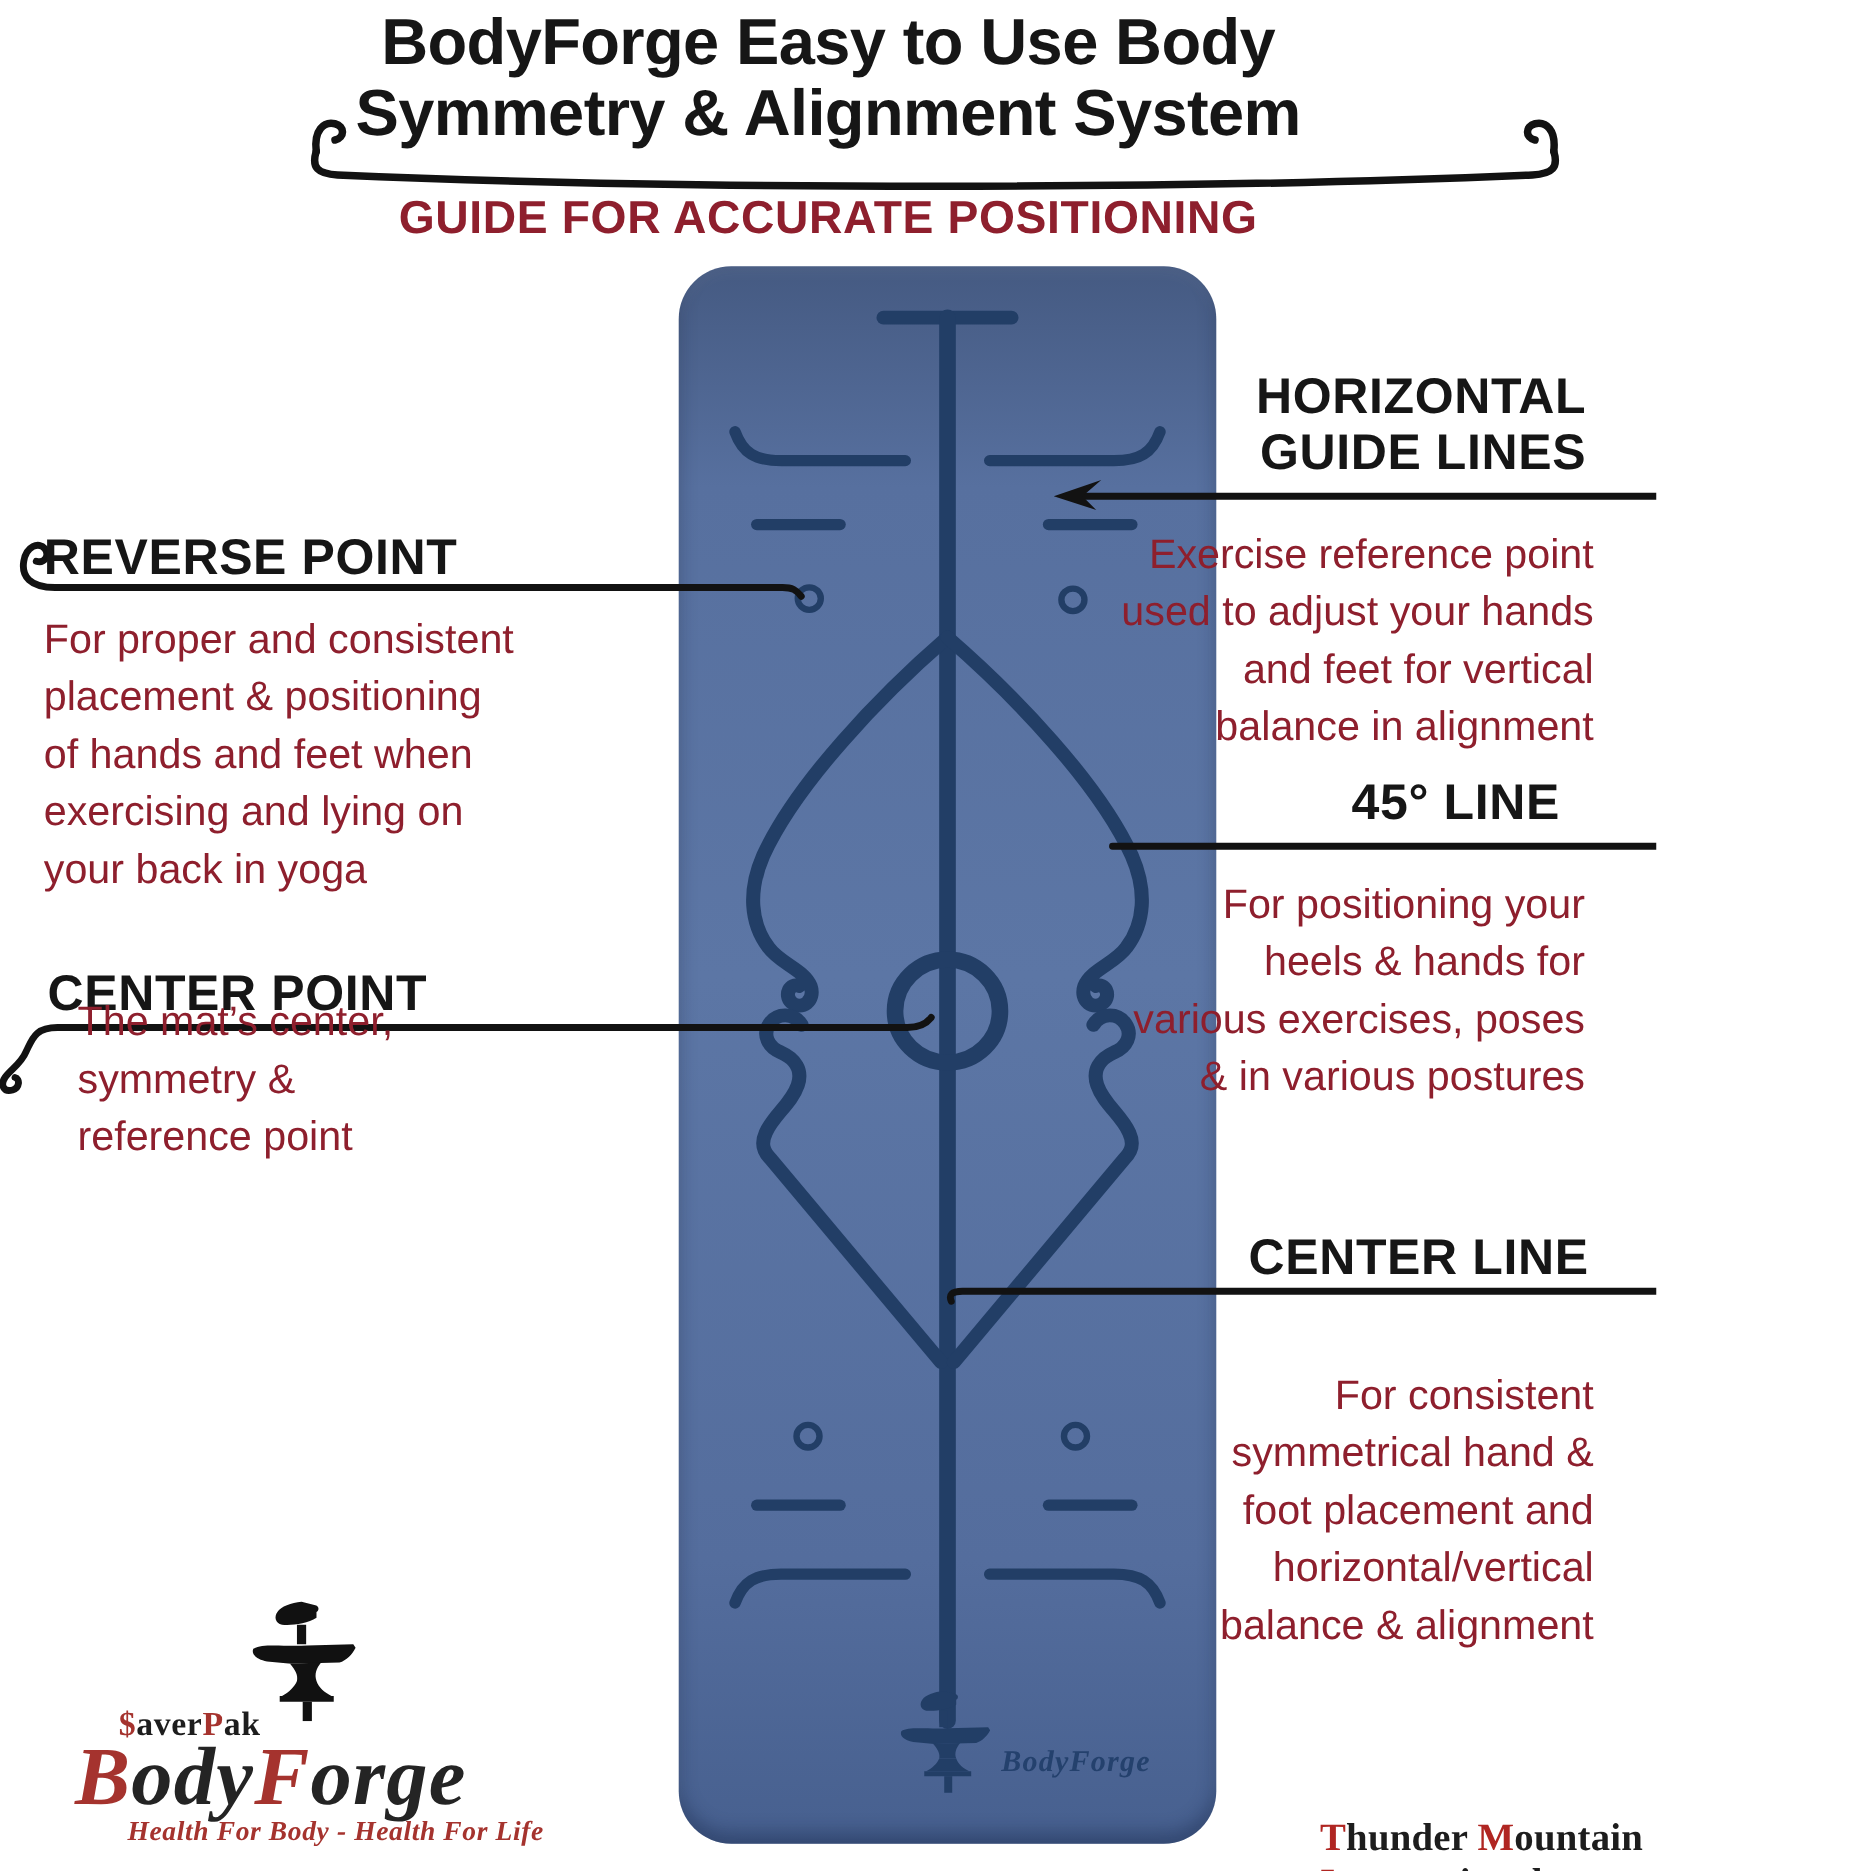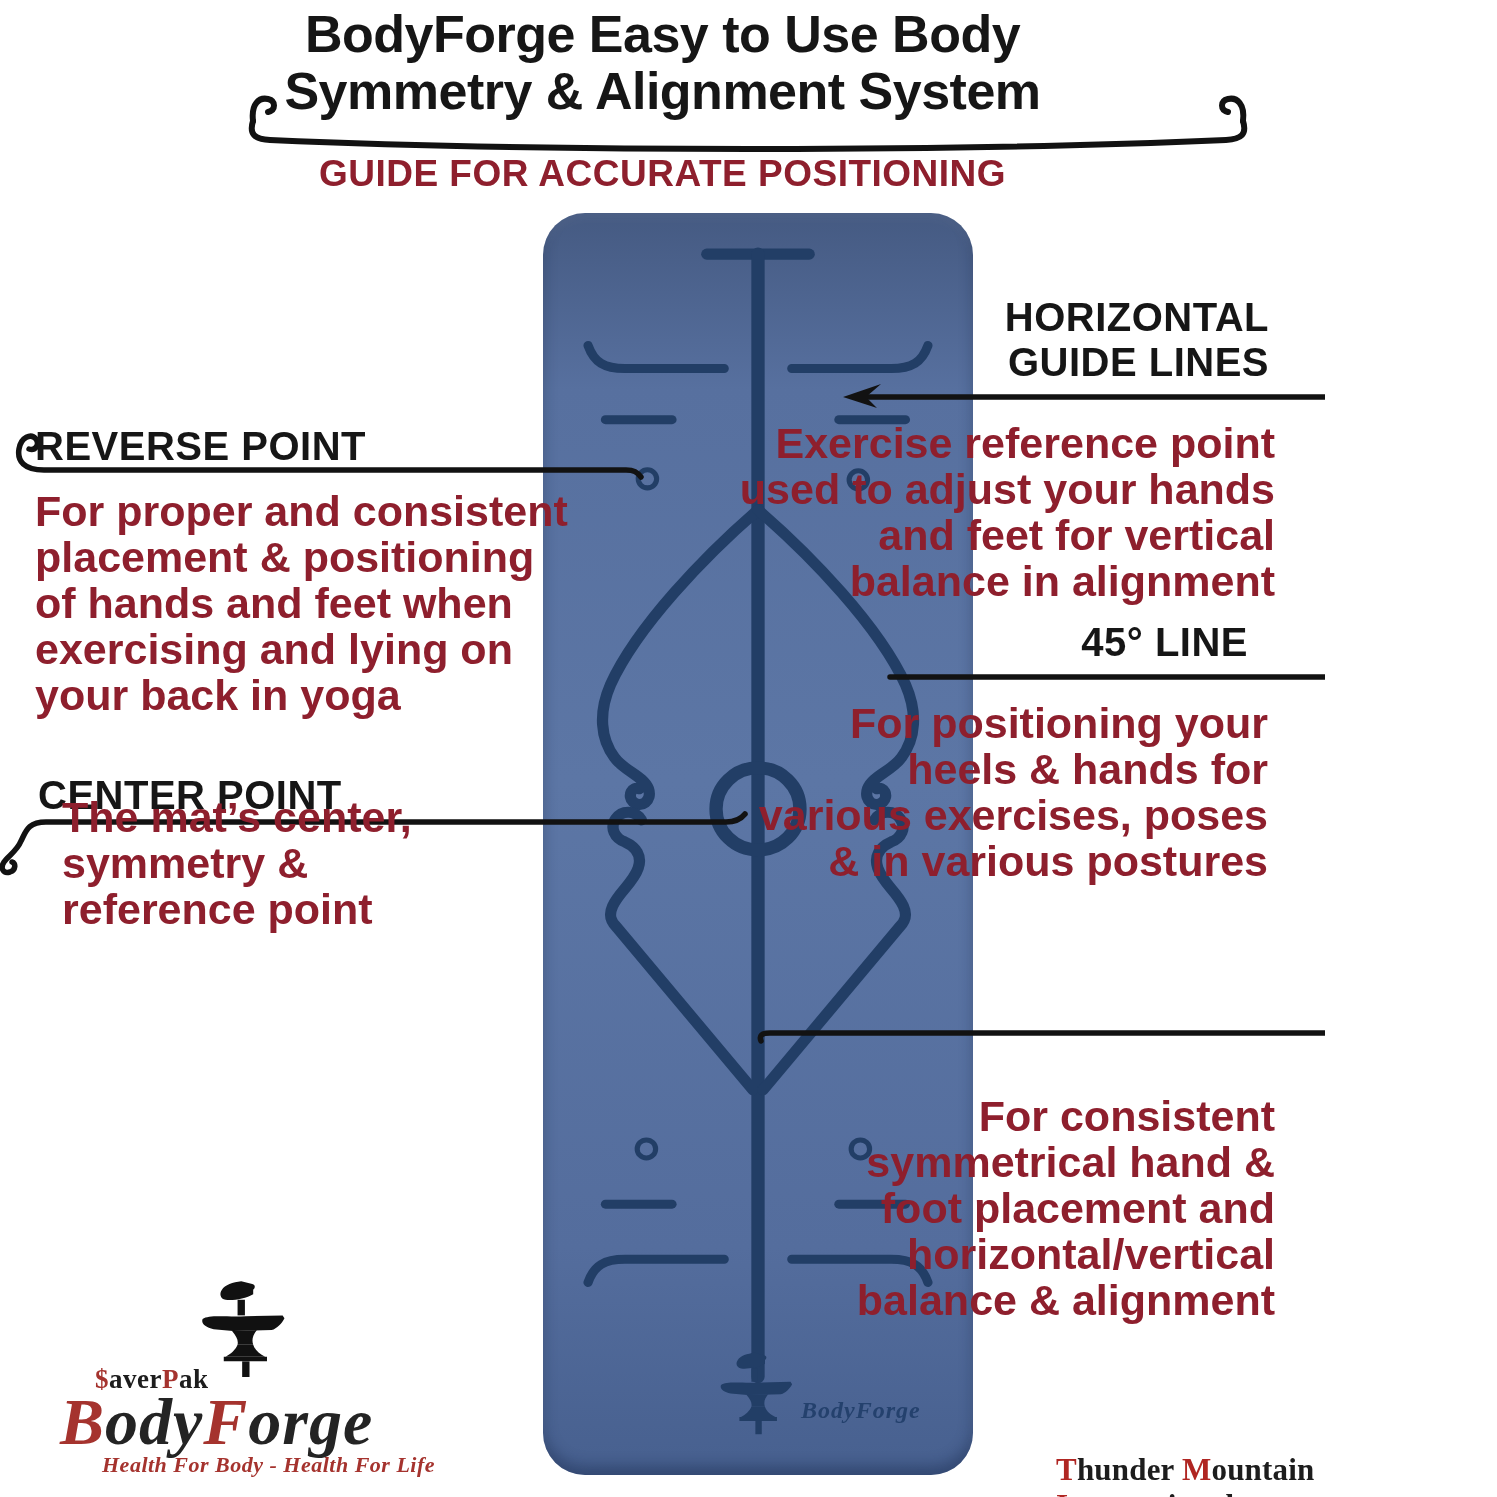--- a/index.html
+++ b/index.html
@@ -40,21 +40,21 @@
   
   .lines-svg{position:absolute;left:0;top:0;width:1497px;height:1497px;pointer-events:none;}
   .callout{stroke:var(--line_black);stroke-width:5.5;fill:none;stroke-linecap:round;}
   .callout-fill{fill:var(--line_black);}
   
   .co-h{
     position:absolute;font-size:40px;font-weight:700;color:var(--ink);
     letter-spacing:0.5px;line-height:45px;white-space:pre-line;
   }
   .co-b{
-    position:absolute;font-size:43px;font-weight:700;color:var(--maroon);
+    position:absolute;font-size:33px;font-weight:400;color:var(--maroon);
     line-height:46px;white-space:pre-line;
   }
   .h-reverse{left:35px;top:424px;}      .b-reverse{left:35px;top:488px;}
   .h-centerpoint{left:38px;top:773px;}  .b-centerpoint{left:38px;top:794px;margin-left:24px;}
   .h-hgl{right:56px;top:295px;text-align:right;}  .b-hgl{right:50px;top:420px;text-align:right;}
   .h-45{right:77px;top:620px;text-align:right;}   .b-45{right:57px;top:700px;text-align:right;}
   .h-cl{right:54px;top:984px;text-align:right;}   .b-cl{right:50px;top:1058px;text-align:right;margin-top:35px;}
   
   .serif{font-family:"Liberation Serif","DejaVu Serif",serif;}
   .anvil-left{position:absolute;left:198px;top:1274px;width:92px;height:103px;}
@@ -158,20 +158,21 @@
 used to adjust your hands
 and feet for vertical
 balance in alignment</div>
 
   <div class="co-h h-45">45° LINE</div>
   <div class="co-b b-45">For positioning your
 heels &amp; hands for
 various exercises, poses
 &amp; in various postures</div>
 
+  <div class="co-h h-cl">CENTER LINE</div>
   <div class="co-b b-cl">For consistent
 symmetrical hand &amp;
 foot placement and
 horizontal/vertical
 balance &amp; alignment</div>
 
   <svg class="anvil-left" viewBox="0 0 100 112">
     <g class="anvil-black">
       <path d="M26 17 C29 12 38 9 47 8 L59 11 C63 12 62 16 60 17 L60 22 C52 27 38 29 30 28 C24 27 23 21 26 17 Z"></path>
       <path d="M43 28 H51 V45 H43 Z"></path>

